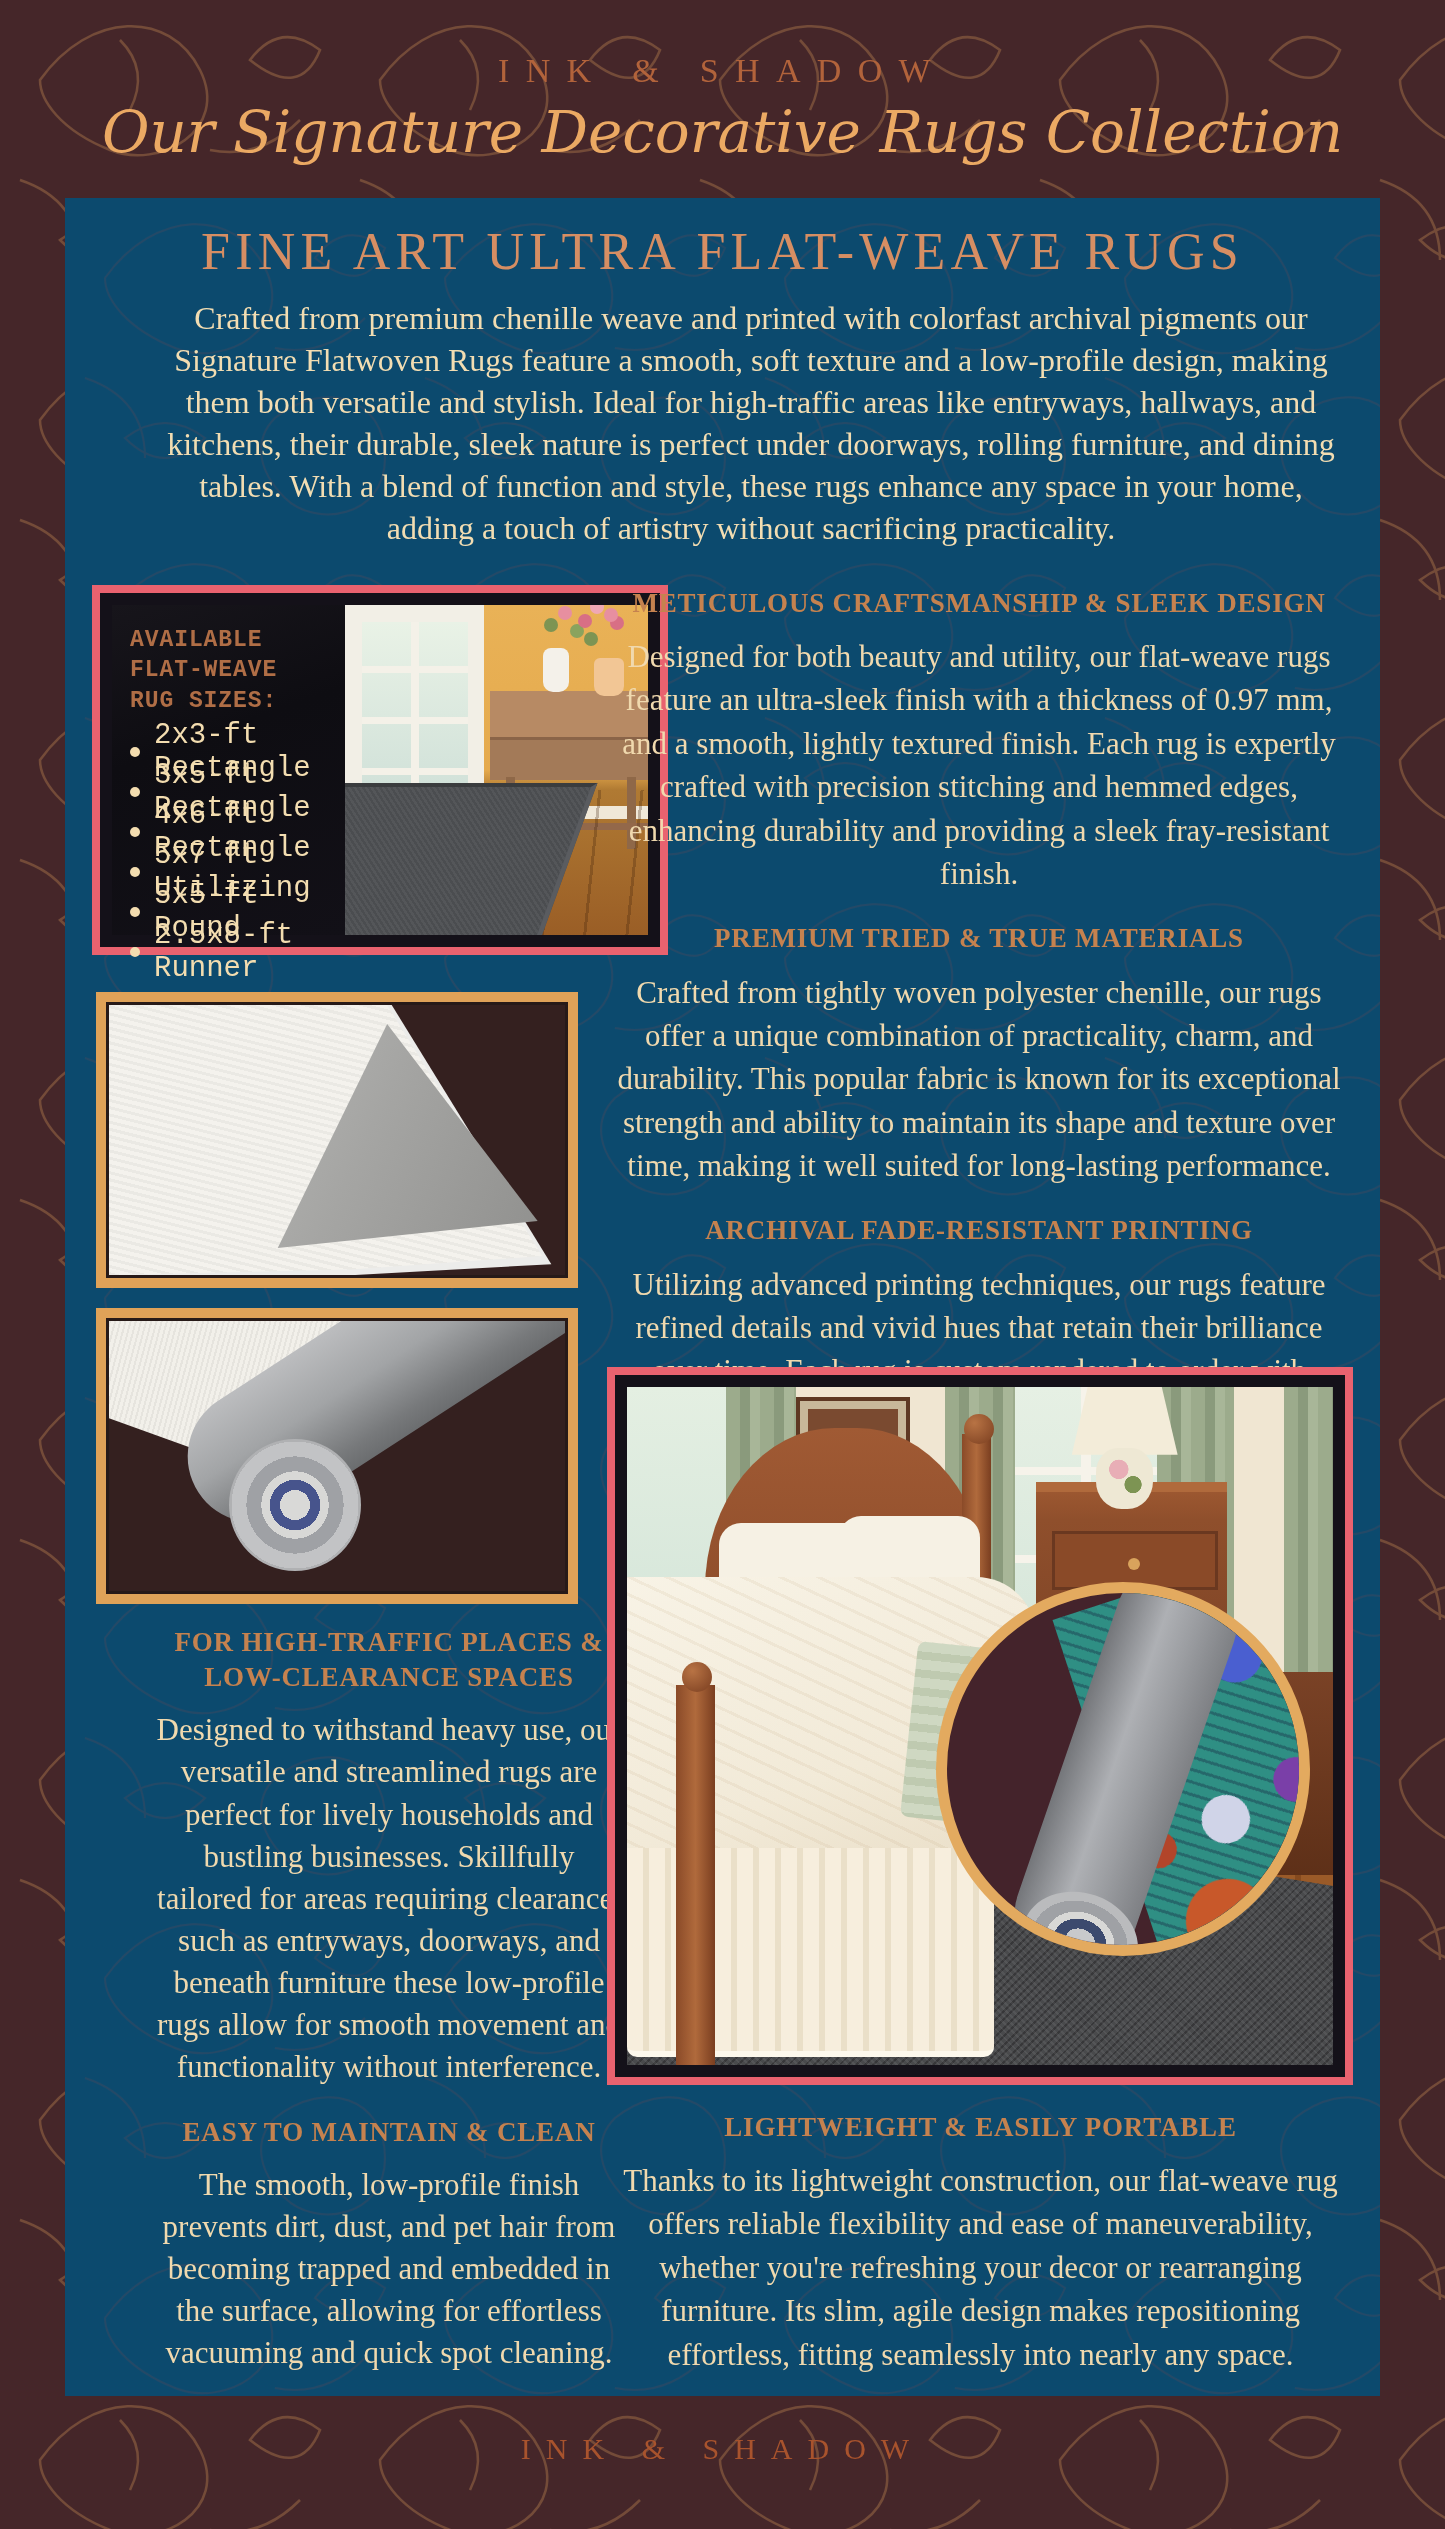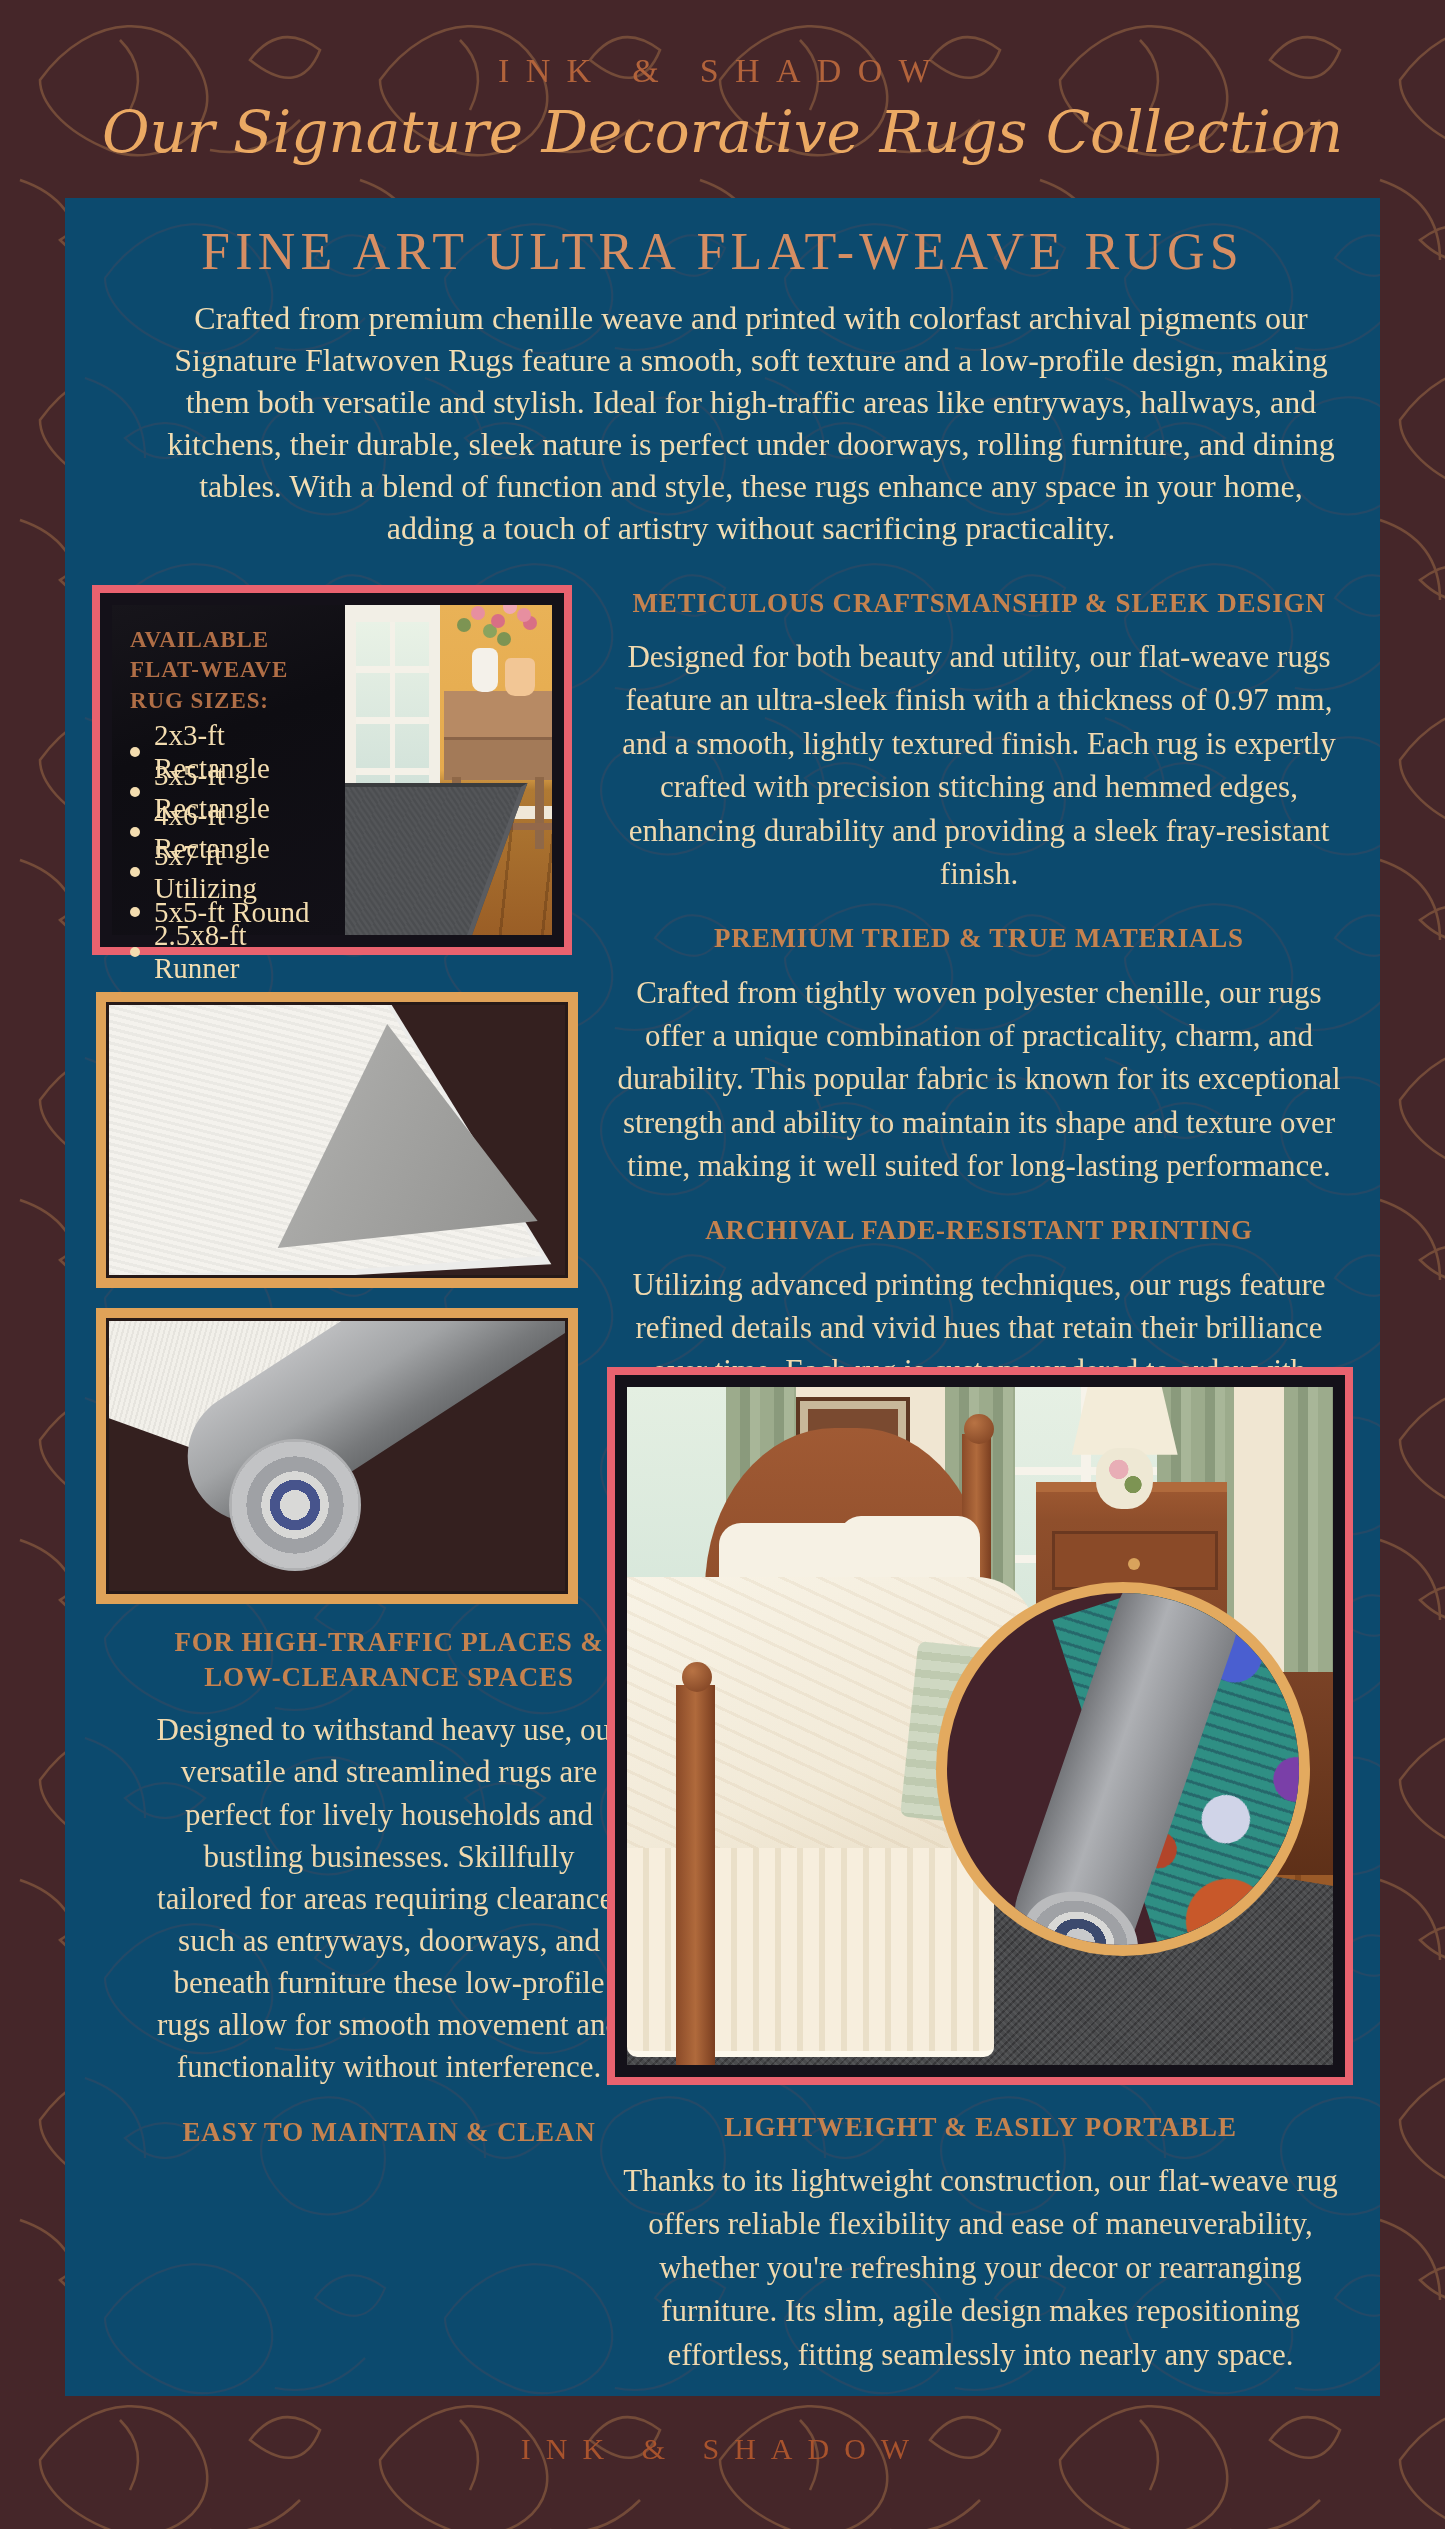--- a/index.html
+++ b/index.html
@@ -16,21 +16,21 @@
     background:#0c4a6e;z-index:2;overflow:hidden;}
   .panel-floral{position:absolute;left:0;top:0;}
   .hero-title{position:absolute;left:0;top:24px;width:100%;text-align:center;
     font-size:52px;letter-spacing:.10em;color:#d68e63;font-weight:400;}
   .hero-intro{position:absolute;left:68px;top:100px;width:1180px;text-align:center;
     font-size:32px;line-height:1.31;color:#f2ddb2;margin-left:28px;}
   
   .frame-pink{position:absolute;border:8px solid #e9626f;background:#141119;padding:12px;box-sizing:border-box;}
   .frame-tan{position:absolute;border:10px solid #dfa258;background:#271a18;padding:3px;box-sizing:border-box;}
   
-  .row1{left:27px;top:387px;width:480px;height:370px;}
+  .row1{left:27px;top:387px;width:576px;height:370px;font-family:Liberation Mono, monospace;}
   .row1-inner{display:flex;width:100%;height:100%;}
   .sizes-panel{width:233px;height:100%;box-sizing:border-box;padding:20px 14px 0 18px;
     background:linear-gradient(160deg,#17151b 0%,#0e0d12 40%,#121017 100%);position:relative;}
   .sizes-heading{font-size:23px;font-weight:bold;letter-spacing:.04em;color:#b06e46;line-height:1.32;}
   .sizes-list{margin:16px 0 0 0;padding:0;list-style:none;}
   .sizes-list li{display:flex;align-items:center;height:40px;color:#f3ddb0;font-size:29px;}
   .dot{width:10px;height:10px;border-radius:50%;background:#f3ddb0;margin-right:14px;flex:0 0 auto;}
   
   .entry-photo{position:relative;flex:1;overflow:hidden;
     background:linear-gradient(180deg,#e9b257 0%,#e5aa4d 50%,#b07a33 56%,#9a5e26 100%);}
@@ -281,20 +281,21 @@
         <div class="roll-white"></div>
         <div class="roll-bar"></div>
         <div class="roll-end"></div>
       </div>
     </div>
 
     <div class="col left-lower">
       <h2 class="sec-h">FOR HIGH-TRAFFIC PLACES &amp; LOW-CLEARANCE SPACES</h2>
       <p class="sec-p">Designed to withstand heavy use, our versatile and streamlined rugs are perfect for lively households and bustling businesses. Skillfully tailored for areas requiring clearance, such as entryways, doorways, and beneath furniture these low-profile rugs allow for smooth movement and functionality without interference.</p>
       <h2 class="sec-h">EASY TO MAINTAIN &amp; CLEAN</h2>
+      <p class="sec-p">The smooth, low-profile finish prevents dirt, dust, and pet hair from becoming trapped and embedded in the surface, allowing for effortless vacuuming and quick spot cleaning.</p>
     </div>
 
     <div class="frame-pink bedroom">
       <div class="bed-art">
         <div class="win w1"></div>
         <div class="win w2"></div>
         <div class="curtain c1"></div>
         <div class="curtain c2"></div>
         <div class="curtain c3"></div>
         <div class="curtain c4"></div>

